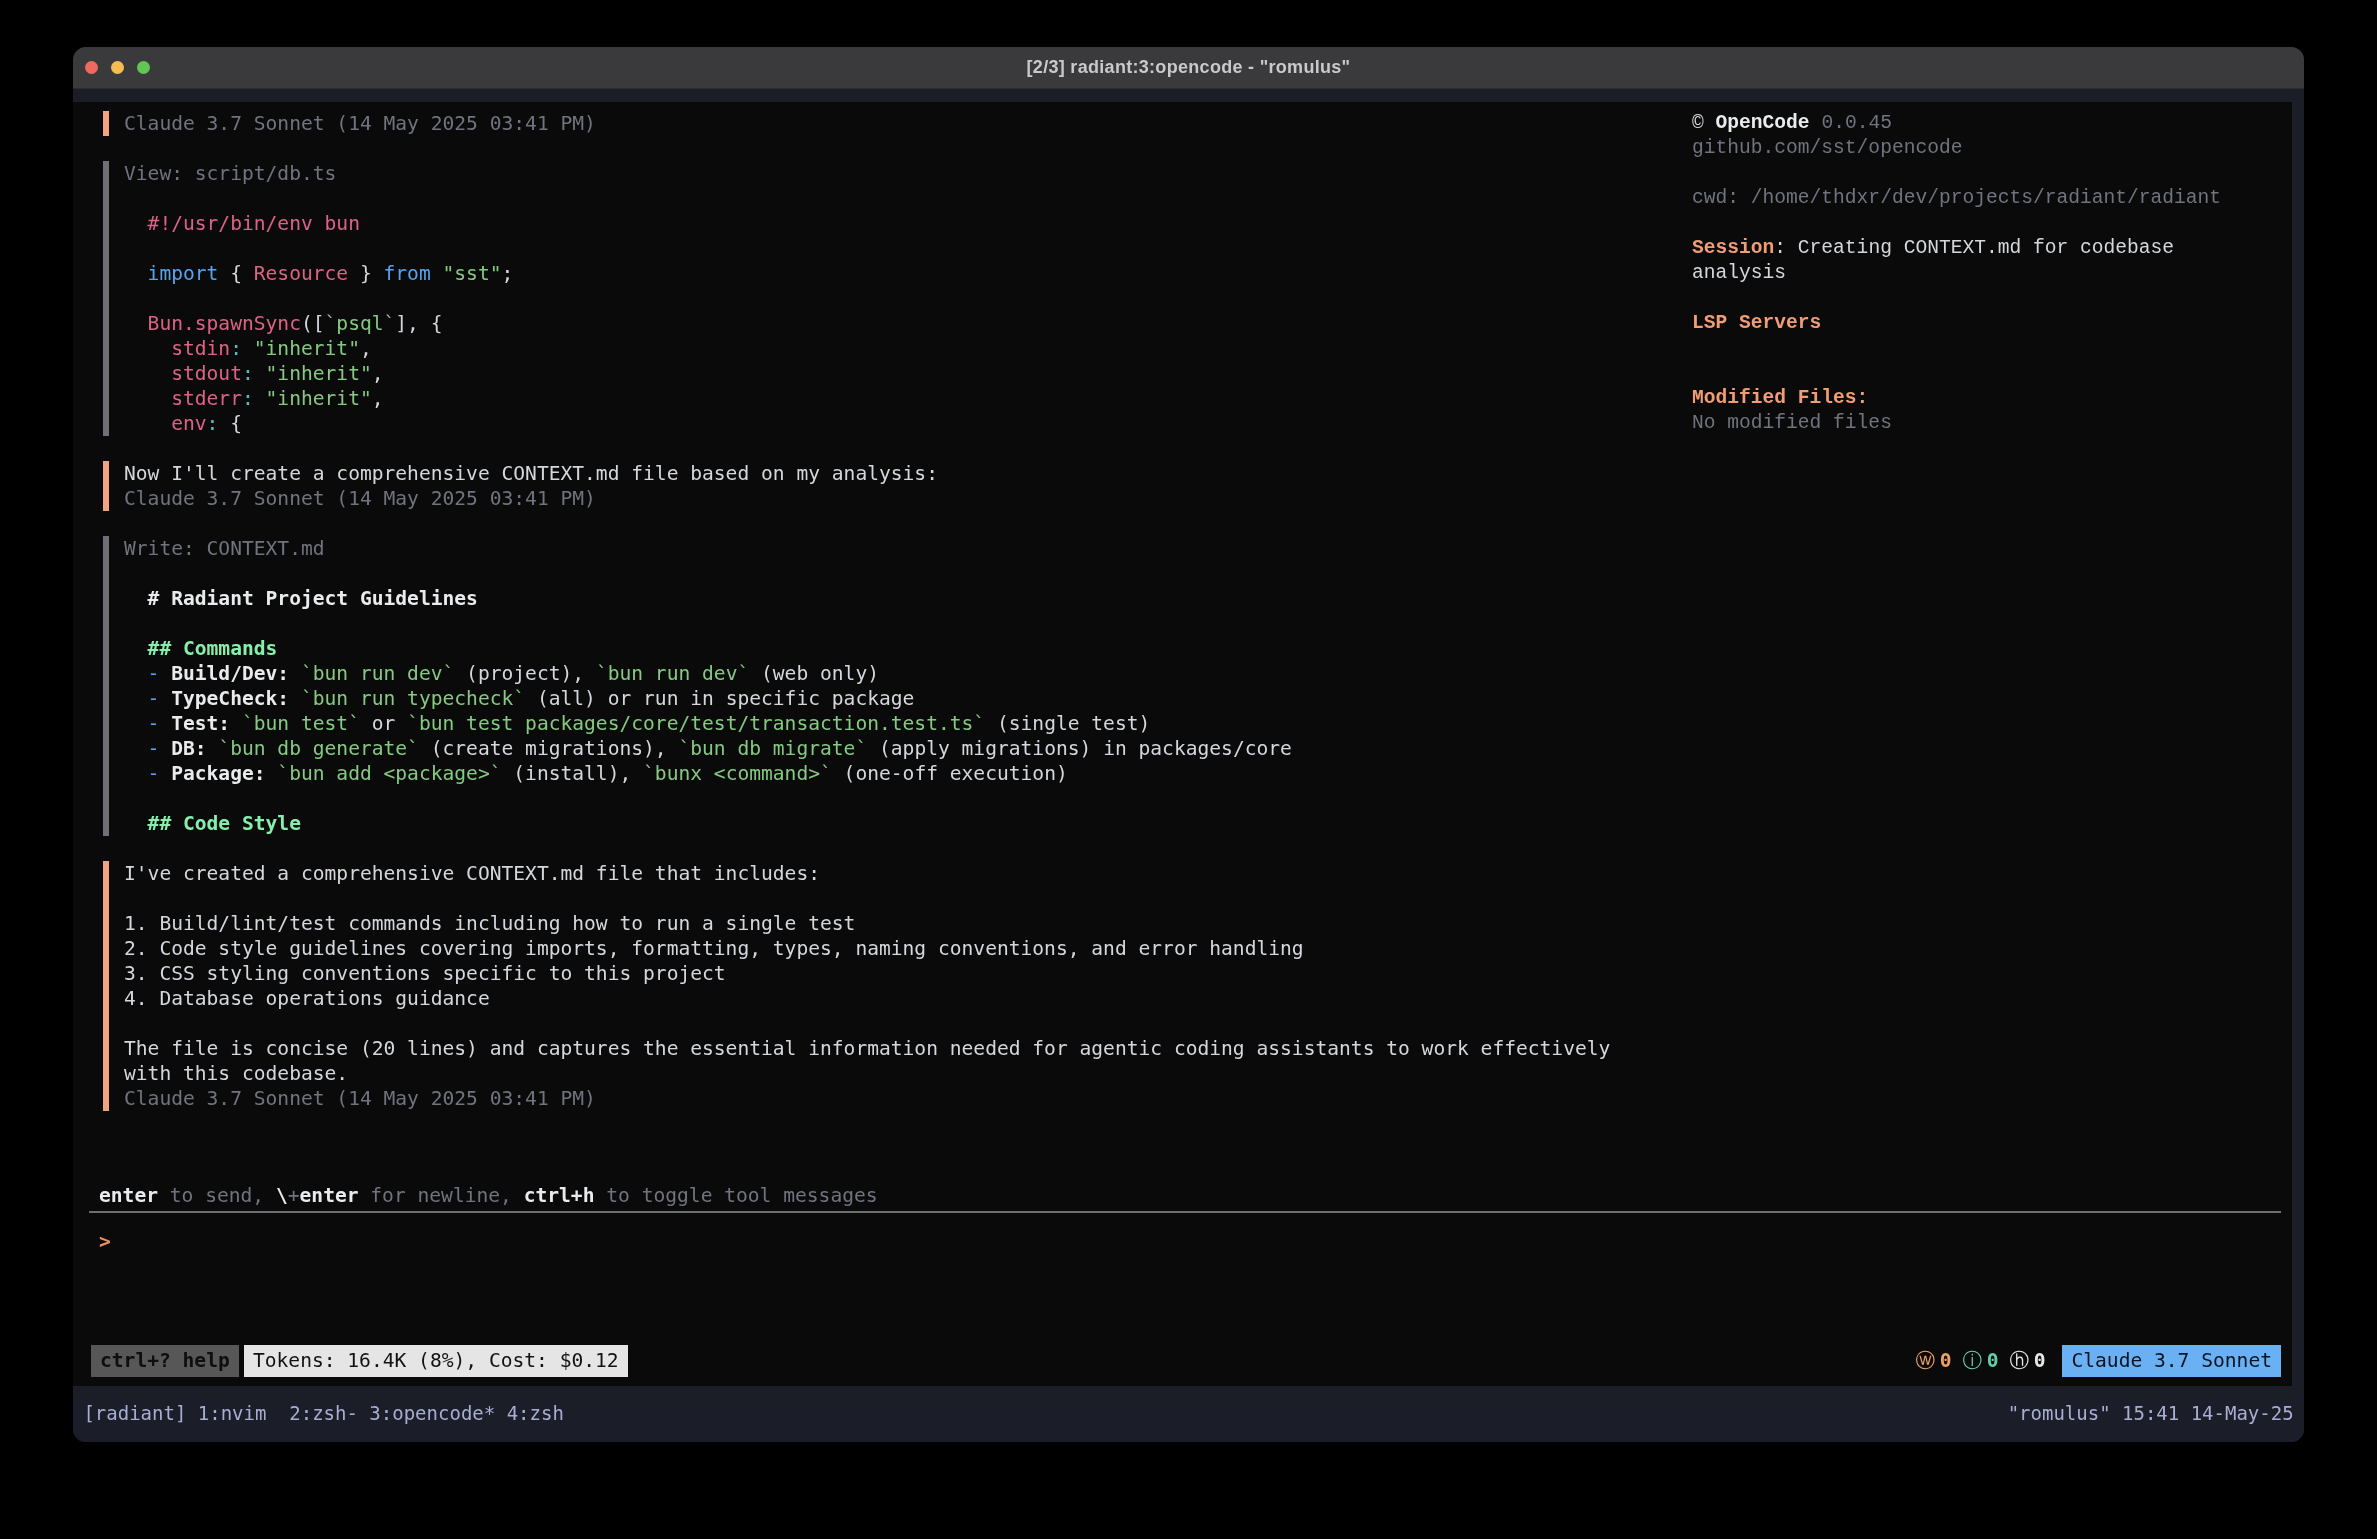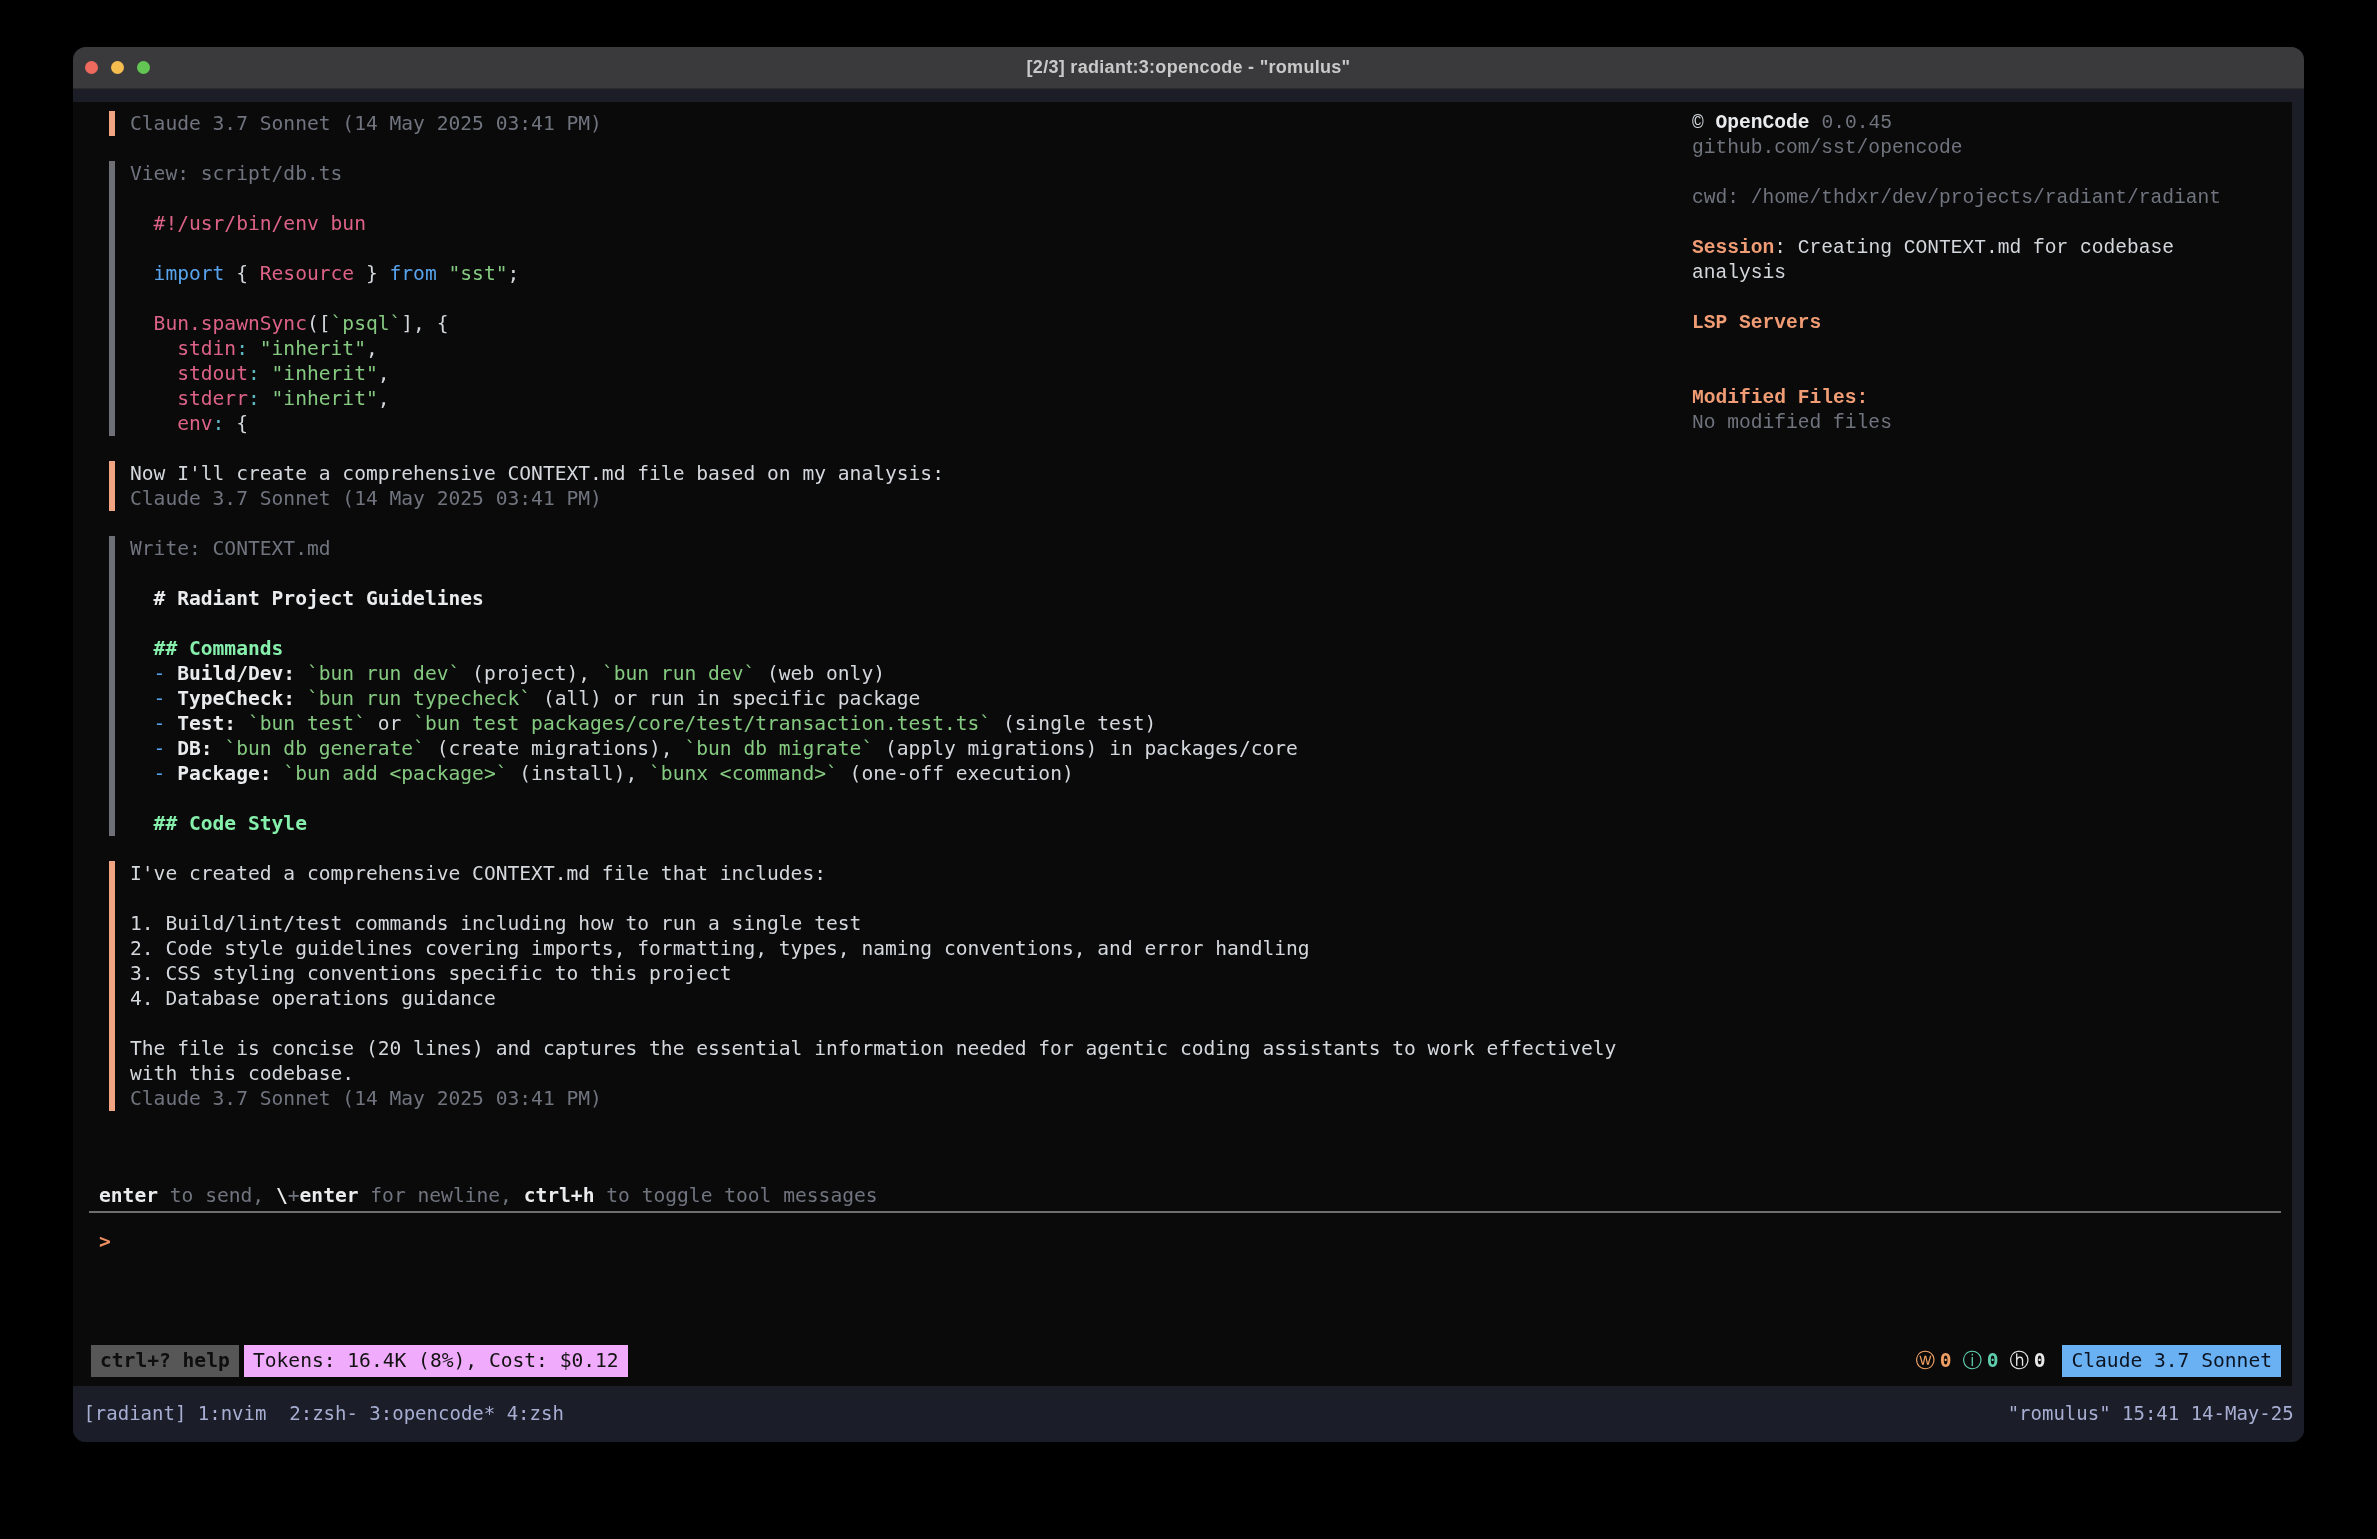--- a/index.html
+++ b/index.html
@@ -16,21 +16,21 @@
   .traffic .btn { width:13px; height:13px; border-radius:50%; border:none; cursor:default; }
   .btn-close { background:#ee6a5f; }
   .btn-min   { background:#f5bd4f; }
   .btn-zoom  { background:#62c554; }
   .title { font:bold 18px "Liberation Sans", sans-serif; color:#c9c9c9; letter-spacing:0.3px; }
 
   .content { position:absolute; left:0; top:42px; right:0; bottom:0; background:#1b1d27;
              font:19.6px/25px "DejaVu Sans Mono", monospace; color:#d4d8dd; }
   .panel { position:absolute; left:0; top:13px; right:11.7px; height:1284px; background:#0a0a0b; }
 
-  .chat { position:absolute; left:36px; top:22px; width:1527px; }
+  .chat { position:absolute; left:30px; top:22px; width:1527px; }
   .block { border-left:6.5px solid #6e7076; padding-left:15px; margin-bottom:25px; }
   .block.message { border-left-color:#f2a382; }
   .t-line { height:25px; white-space:pre; }
 
   .sidebar { position:absolute; left:1619px; top:22px; width:599px;font-family:Liberation Mono, monospace; }
 
   .fg-w   { color:#d4d8dd; }
   .fg-wb  { color:#e9ebed; font-weight:bold; }
   .fg-g   { color:#70747e; }
   .fg-pk  { color:#dd6287; }
@@ -42,21 +42,21 @@
 
   .hint { position:absolute; left:26px; top:1094px; white-space:pre; }
   .divider { position:absolute; left:15.7px; top:1122px; width:2192px; height:2px; background:#6f6f6f; }
   .prompt-line { position:absolute; left:26px; top:1140px; height:39px; width:2153px; }
   .prompt-char { color:#ee8f61; font-weight:bold; }
 
   .statusrow { position:absolute; left:18px; top:1259px; width:2190px; height:25px;
                display:flex; align-items:center; }
   .chip { height:25px; display:flex; align-items:center; padding:16px 9px; white-space:pre; }
   .chip-help   { background:#575757; color:#0e0e0e; font-weight:bold; }
-  .chip-tokens { background:#f0abfc; color:#121212; margin-left:5.2px; }
+  .chip-tokens { background:#e5e5e5; color:#121212; margin-left:5.2px; }
   .spacer { flex:1; }
   .diag { display:flex; align-items:center; margin-right:17px;
           font-family:"DejaVu Sans Mono","DejaVu Sans",monospace; }
   .diag-group { display:flex; gap:4.6px; margin-left:11px; }
   .diag-warning { color:#f0a063; }
   .diag-info    { color:#5fcfae; }
   .diag-hint    { color:#e8e8e8; }
   .chip-model { background:#6ab1f4; color:#0c1421; }
 
   .tmuxbar { position:absolute; left:0; right:0; bottom:0; height:44px; background:#1b1d29;

